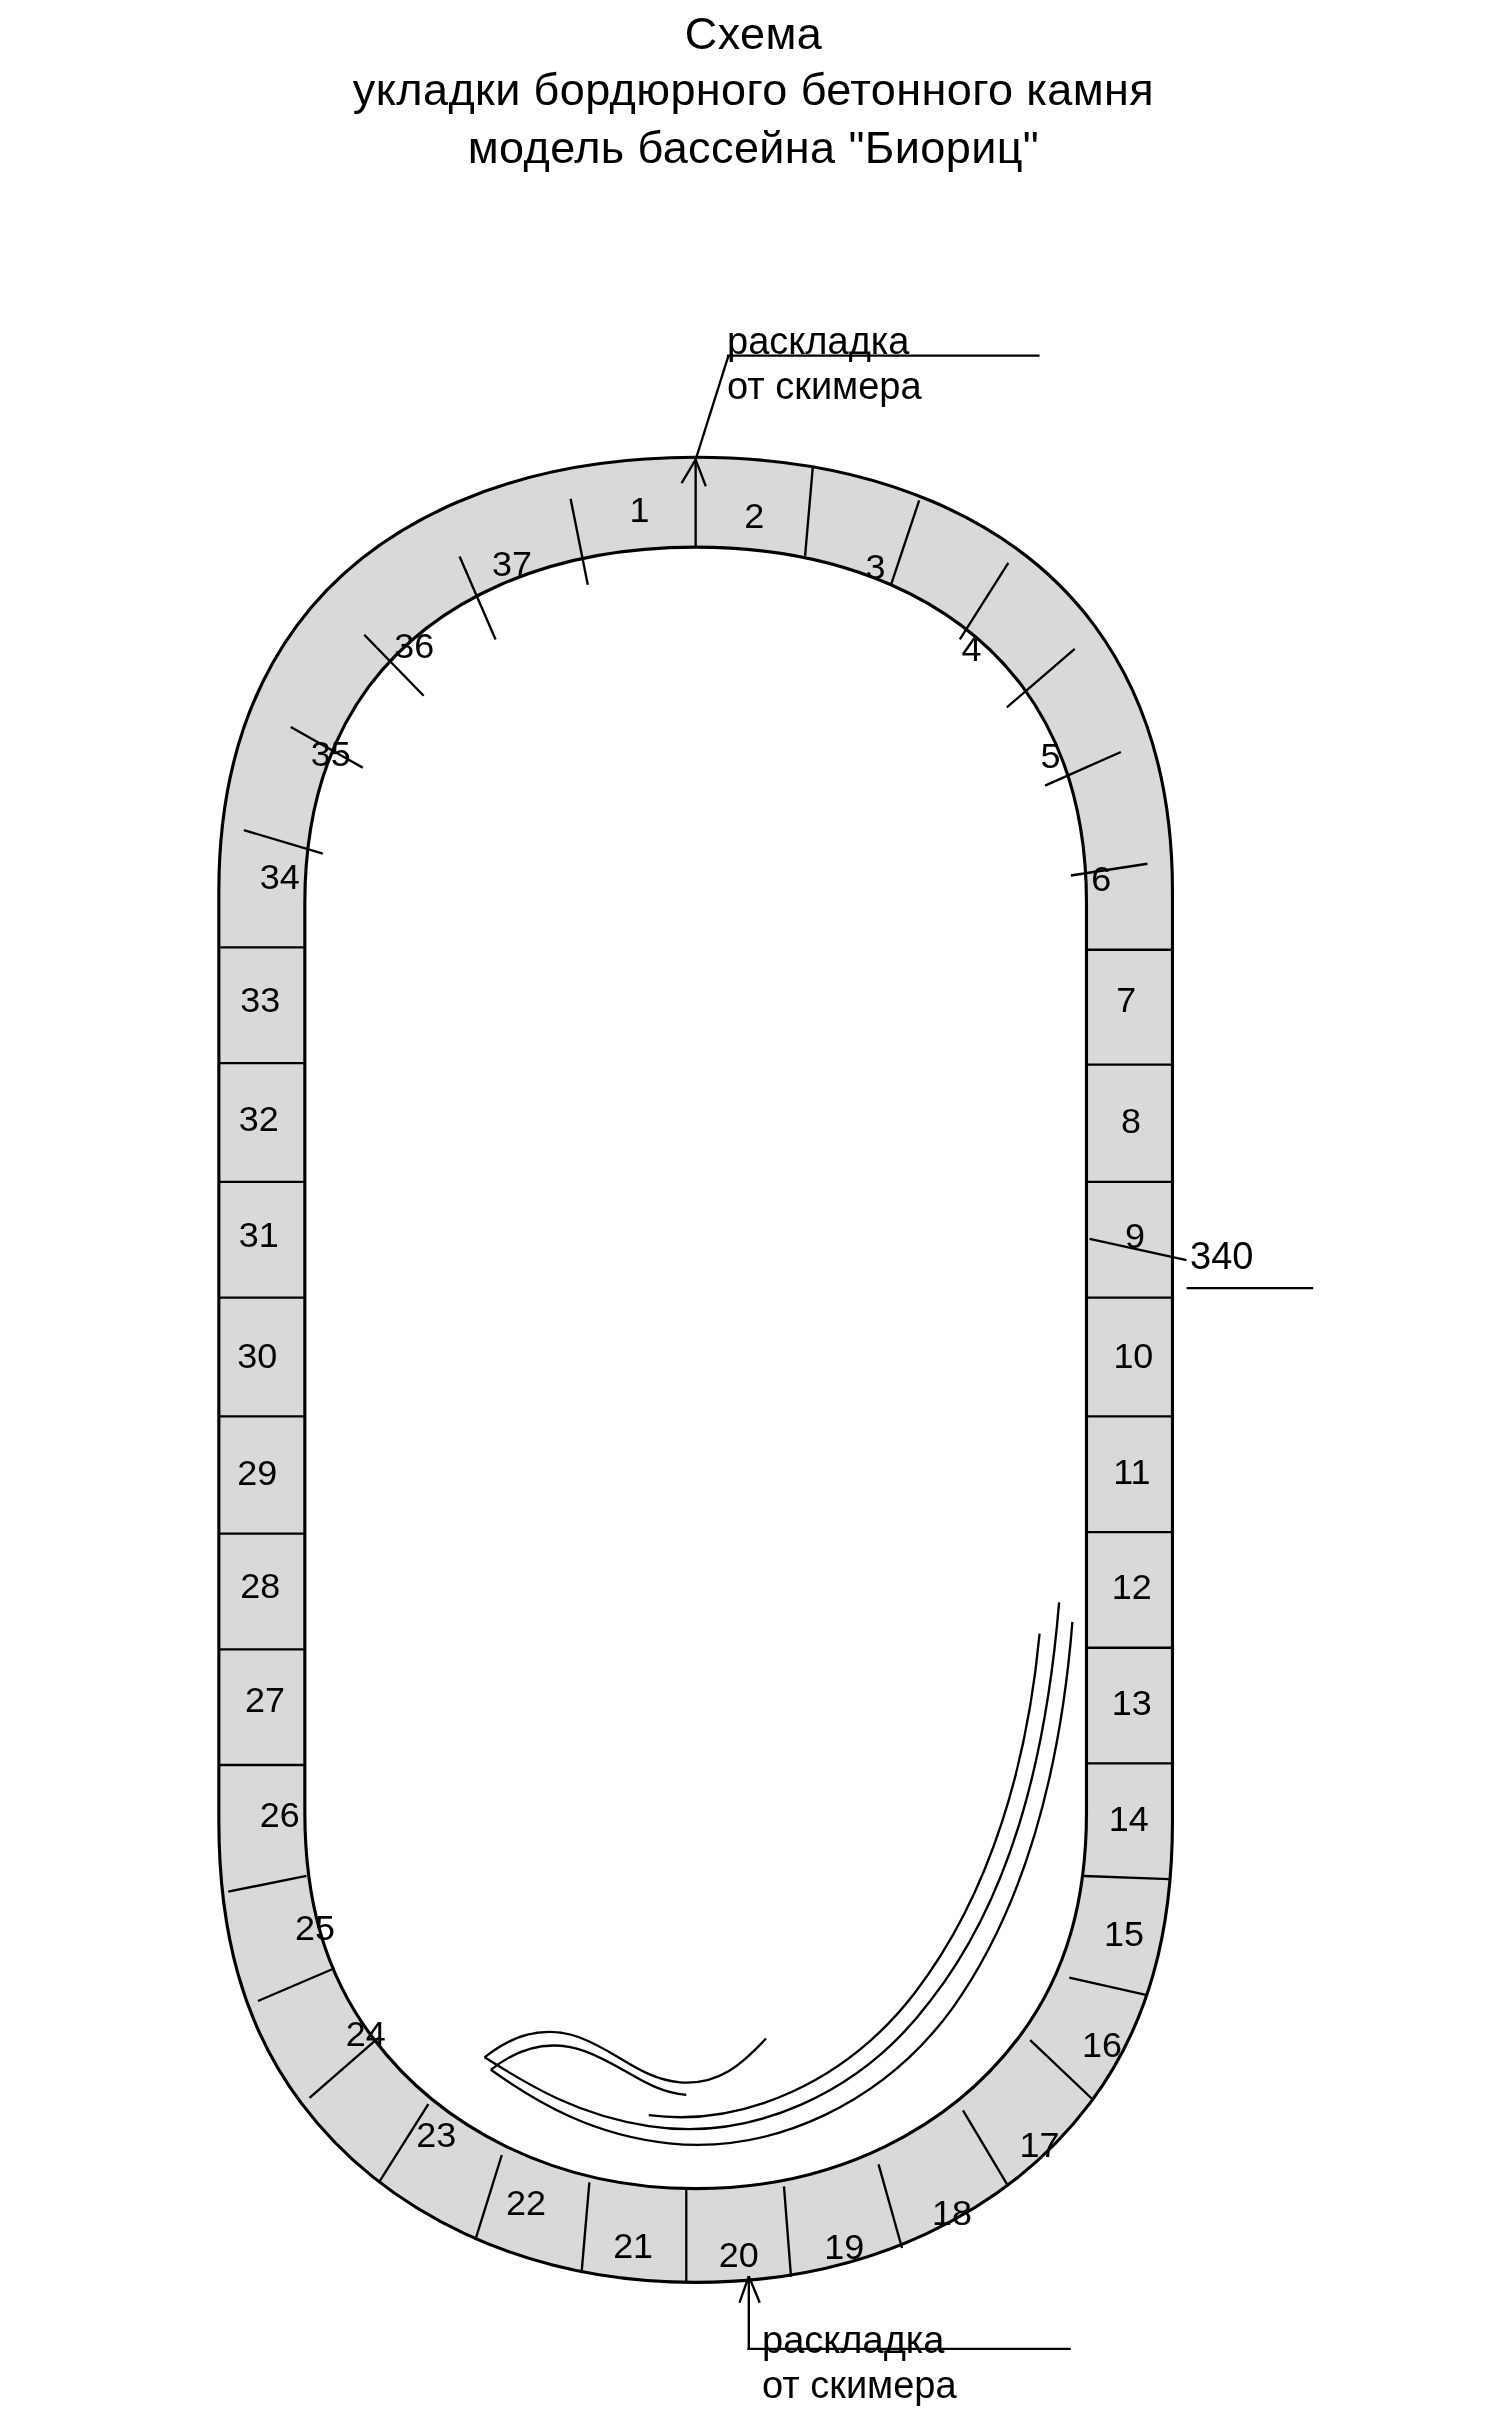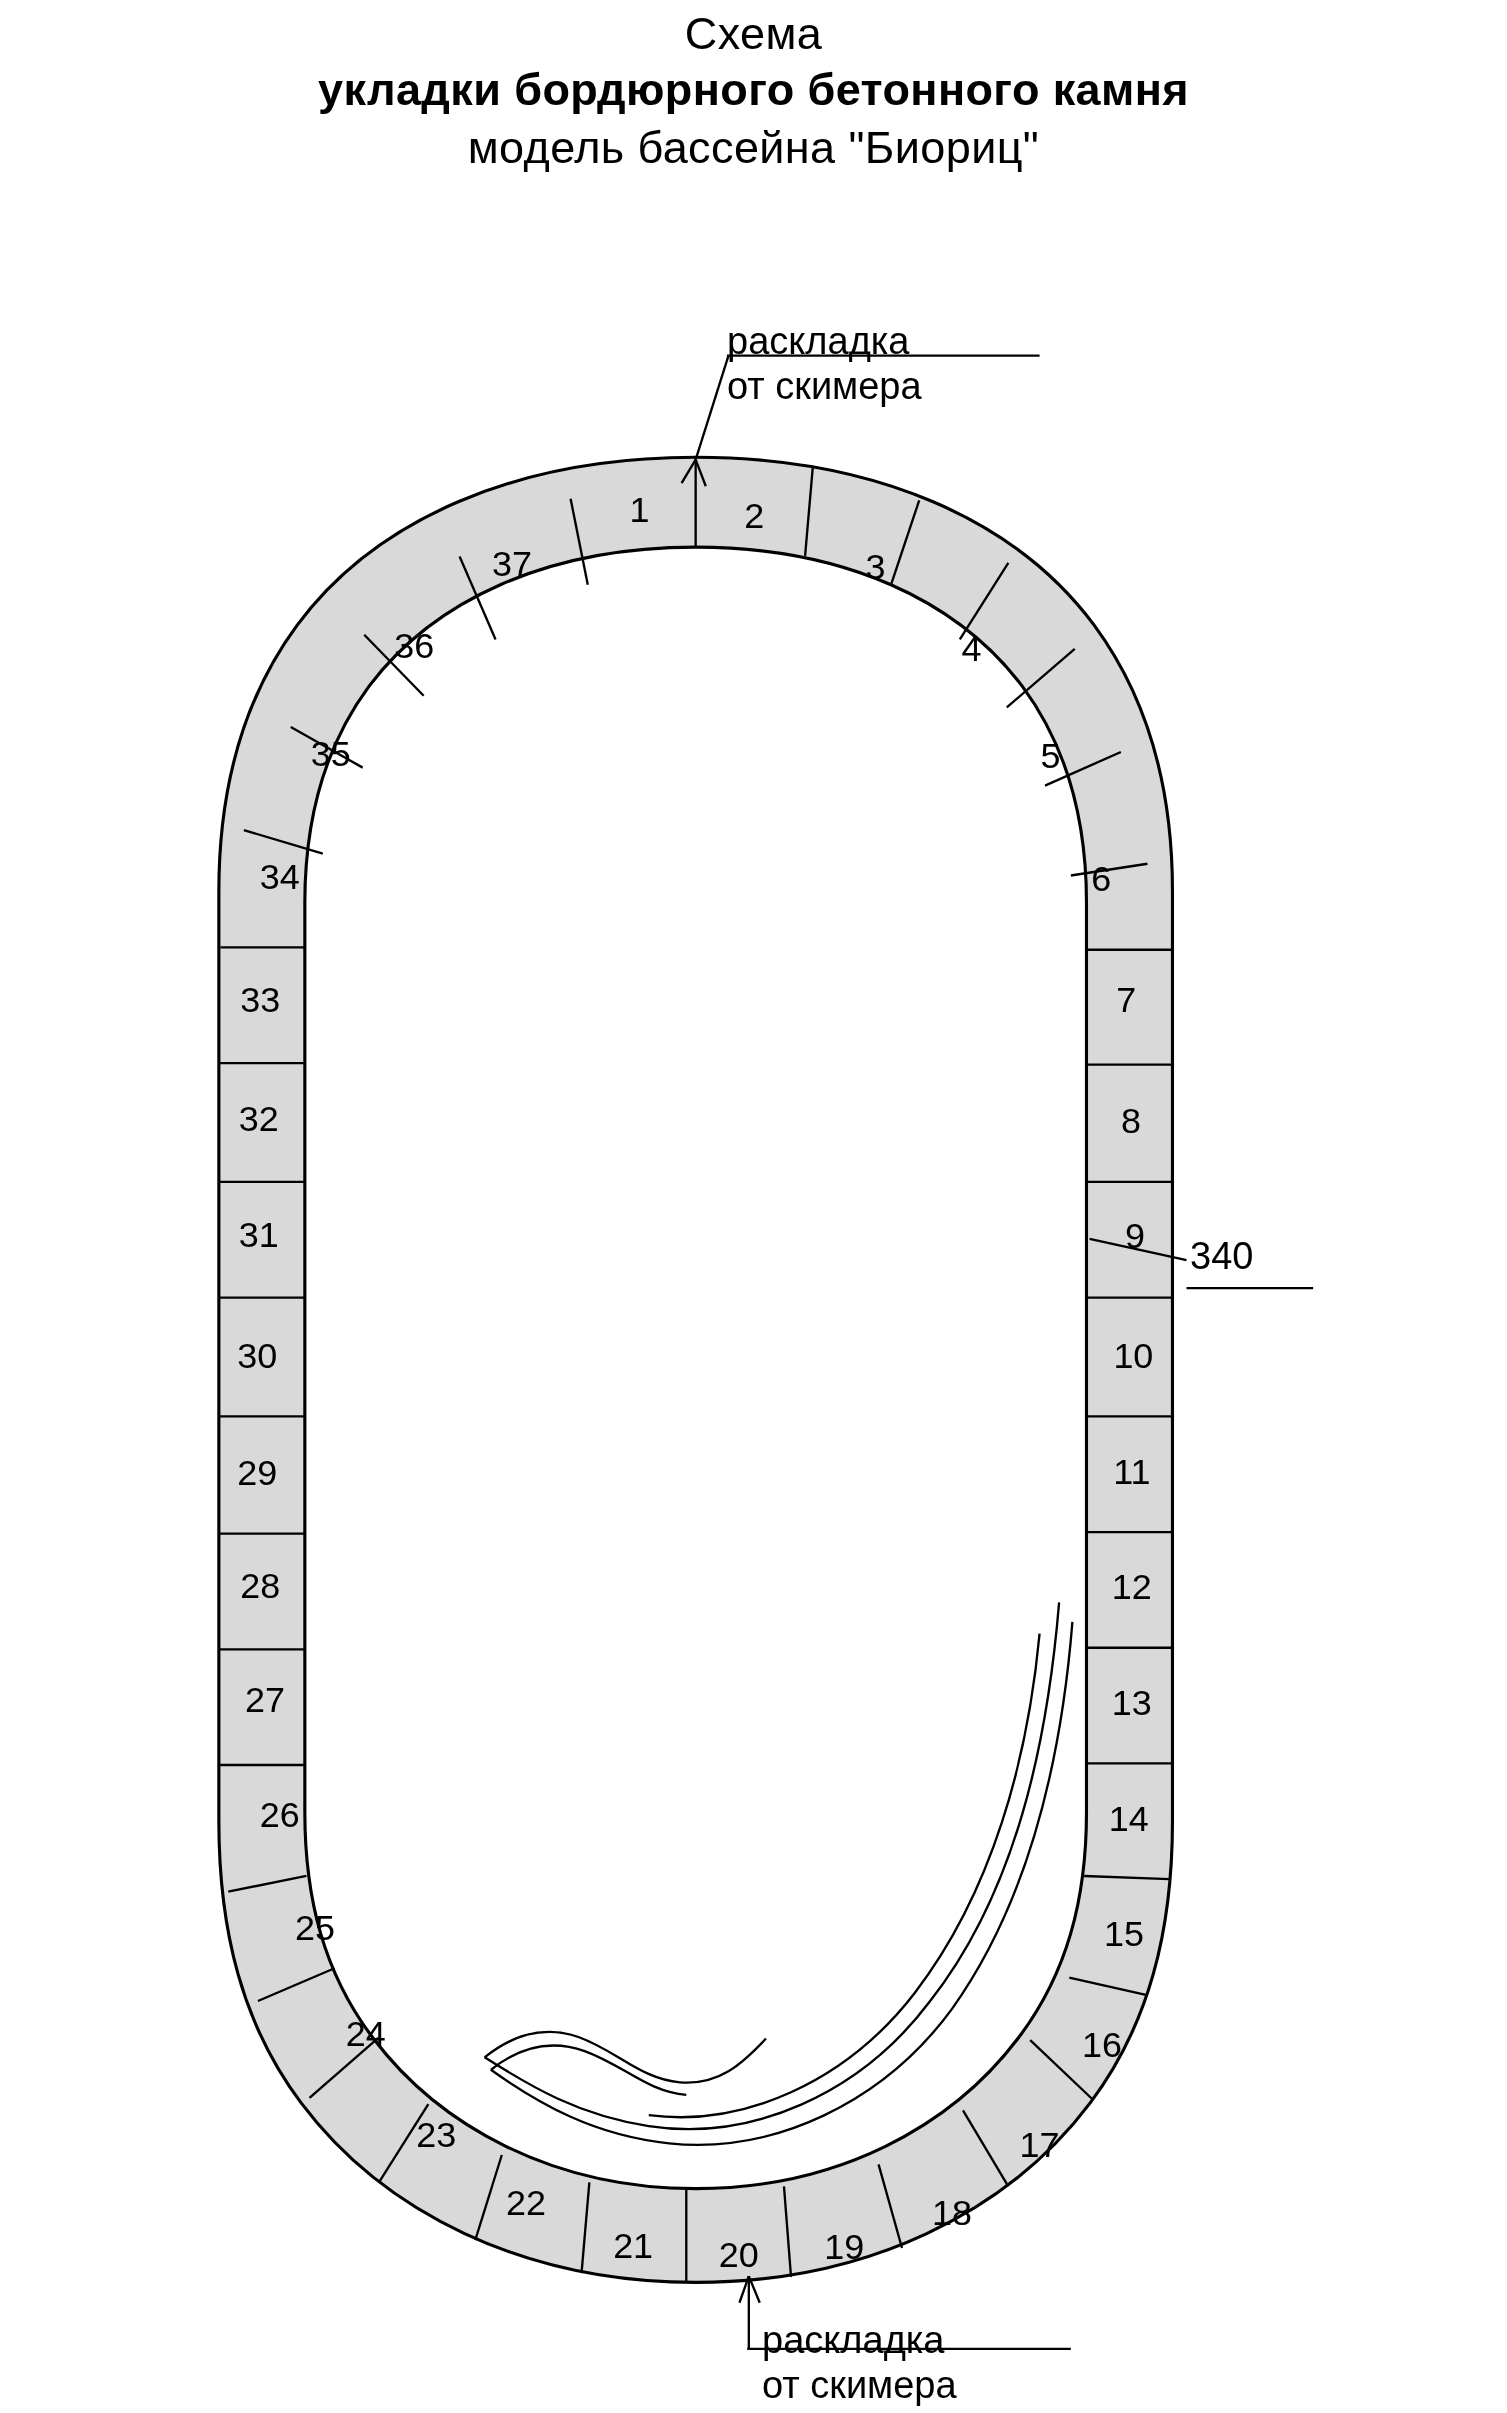--- a/index.html
+++ b/index.html
@@ -32,21 +32,20 @@
   }
   .title-line-1 {
     font-size: 45px;
     line-height: 55px;
     letter-spacing: 0.4px;
   }
   .title-line-2 {
     font-size: 45px;
     line-height: 58px;
     letter-spacing: 0.4px;
-    font-weight: bold;
   }
   .title-line-3 {
     font-size: 45px;
     line-height: 58px;
     letter-spacing: 0.4px;
   }
 
   .callout-top {
     position: absolute;
     left: 727px;

